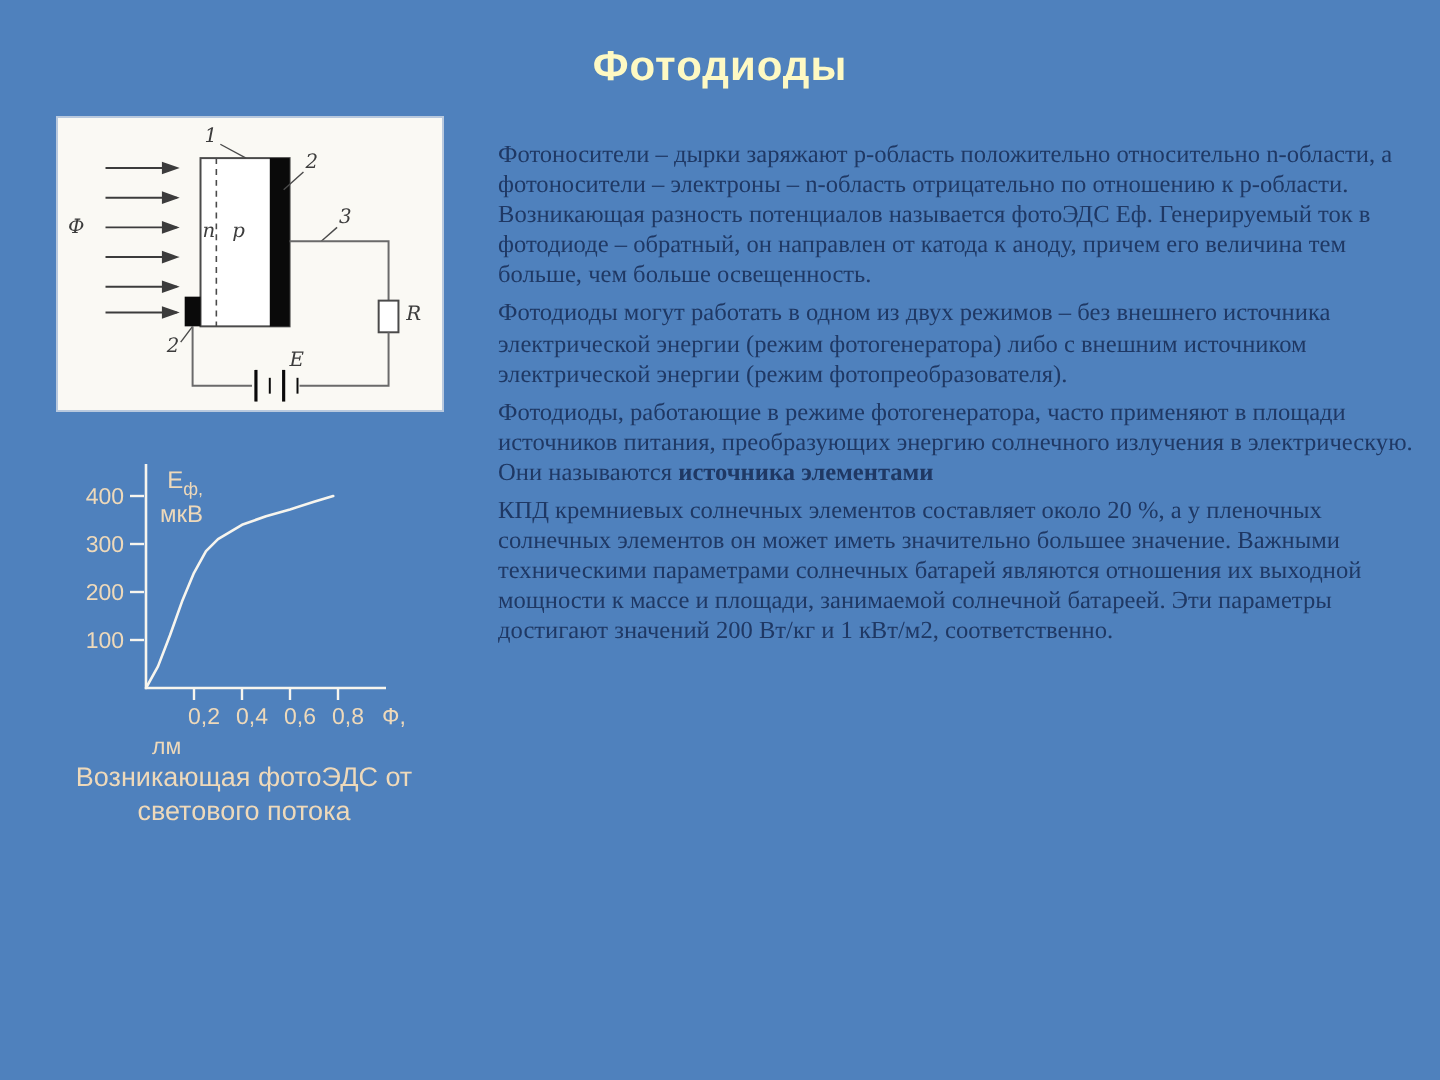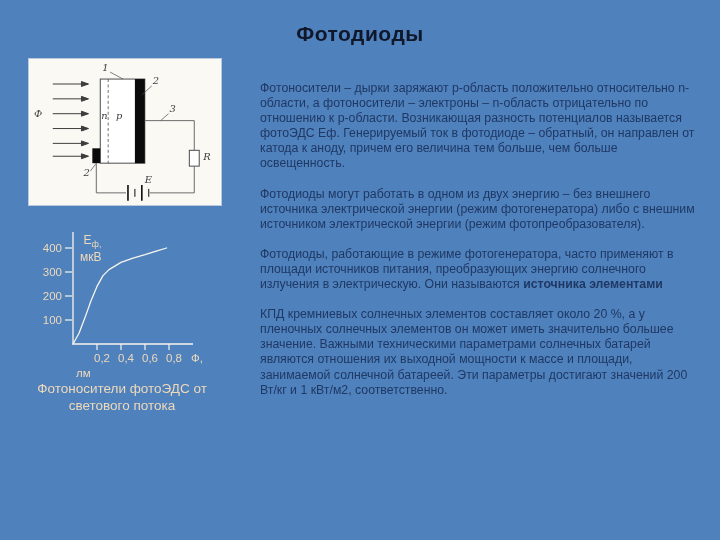--- a/index.html
+++ b/index.html
@@ -7,21 +7,21 @@
     position:relative;
     width:720px;height:540px;
     background:#4f81bd;
     font-family:"Liberation Sans", sans-serif;
     overflow:hidden;
   }
   .title{
     position:absolute;left:0;top:22px;width:720px;
     text-align:center;
     font-size:21px;font-weight:bold;
-    color:#0f172a;
+    color:#fef9c3;
     letter-spacing:0.5px;
   }
   
   .figure-box{
     position:absolute;left:28px;top:58px;
     width:194px;height:148px;
     background:#faf9f4;
     border:1px solid #b9c9de;
     box-sizing:border-box;
   }
@@ -51,21 +51,21 @@
     font-size:13.5px;line-height:17px;
   }
   
   .body-text{
     position:absolute;left:245px;top:66px;
     width:468px;
     color:#1f3864;
     font-size:12.3px;
     line-height:15.1px;
   }
-  .body-text p{margin:15px;padding:0;}
+  .body-text p{margin:4px;padding:0;font-family:Liberation Serif, serif;}
   .body-text b{font-weight:bold;}
 </style>
 </head>
 <body>
 
 <div class="slide">
 
   <div class="title">Фотодиоды</div>
 
   <div class="figure-box">
@@ -142,22 +142,22 @@
         <text x="163" y="136" fill="#eed9ba" font-size="11.5" font-family="Liberation Sans, sans-serif">Ф,</text>
         <text x="48" y="151" fill="#eed9ba" font-size="11.5" font-family="Liberation Sans, sans-serif">лм</text>
         <path d="M45.0,118.0 L51.0,107.2 L57.0,91.6 L63.0,74.8 L69.0,60.4 L75.0,49.6 L81.0,43.6 L93.0,36.4 L105.0,32.1 L117.0,28.7 L129.0,24.9 L138.6,22.0" fill="none" stroke="#f7f5ee" stroke-width="1.3" stroke-linejoin="round" stroke-linecap="round"></path>
       </svg>
     <div class="ylabel">
       <div><span>Е</span><sub>ф,</sub></div>
       <div>мкВ</div>
     </div>
   </div>
 
-  <div class="caption">Фотоносители фотоЭДС от светового потока</div>
+  <div class="caption">Возникающая фотоЭДС от светового потока</div>
 
   <div class="body-text">
     <p>Фотоносители – дырки заряжают p-область положительно относительно n-области, а фотоносители – электроны – n-область отрицательно по отношению к p-области. Возникающая разность потенциалов называется фотоЭДС Еф. Генерируемый ток в фотодиоде – обратный, он направлен от катода к аноду, причем его величина тем больше, чем больше освещенность.</p>
-    <p>Фотодиоды могут работать в одном из двух энергию – без внешнего источника электрической энергии (режим фотогенератора) либо с внешним источником электрической энергии (режим фотопреобразователя).</p>
+    <p>Фотодиоды могут работать в одном из двух режимов – без внешнего источника электрической энергии (режим фотогенератора) либо с внешним источником электрической энергии (режим фотопреобразователя).</p>
     <p><span>Фотодиоды, работающие в режиме фотогенератора, часто применяют в площади источников питания, преобразующих энергию солнечного излучения в электрическую. Они называются </span><b>источника элементами</b></p>
     <p>КПД кремниевых солнечных элементов составляет около 20 %, а у пленочных солнечных элементов он может иметь значительно большее значение. Важными техническими параметрами солнечных батарей являются отношения их выходной мощности к массе и площади, занимаемой солнечной батареей. Эти параметры достигают значений 200 Вт/кг и 1 кВт/м2, соответственно.</p>
   </div>
 
 </div>
 
 </body></html>

